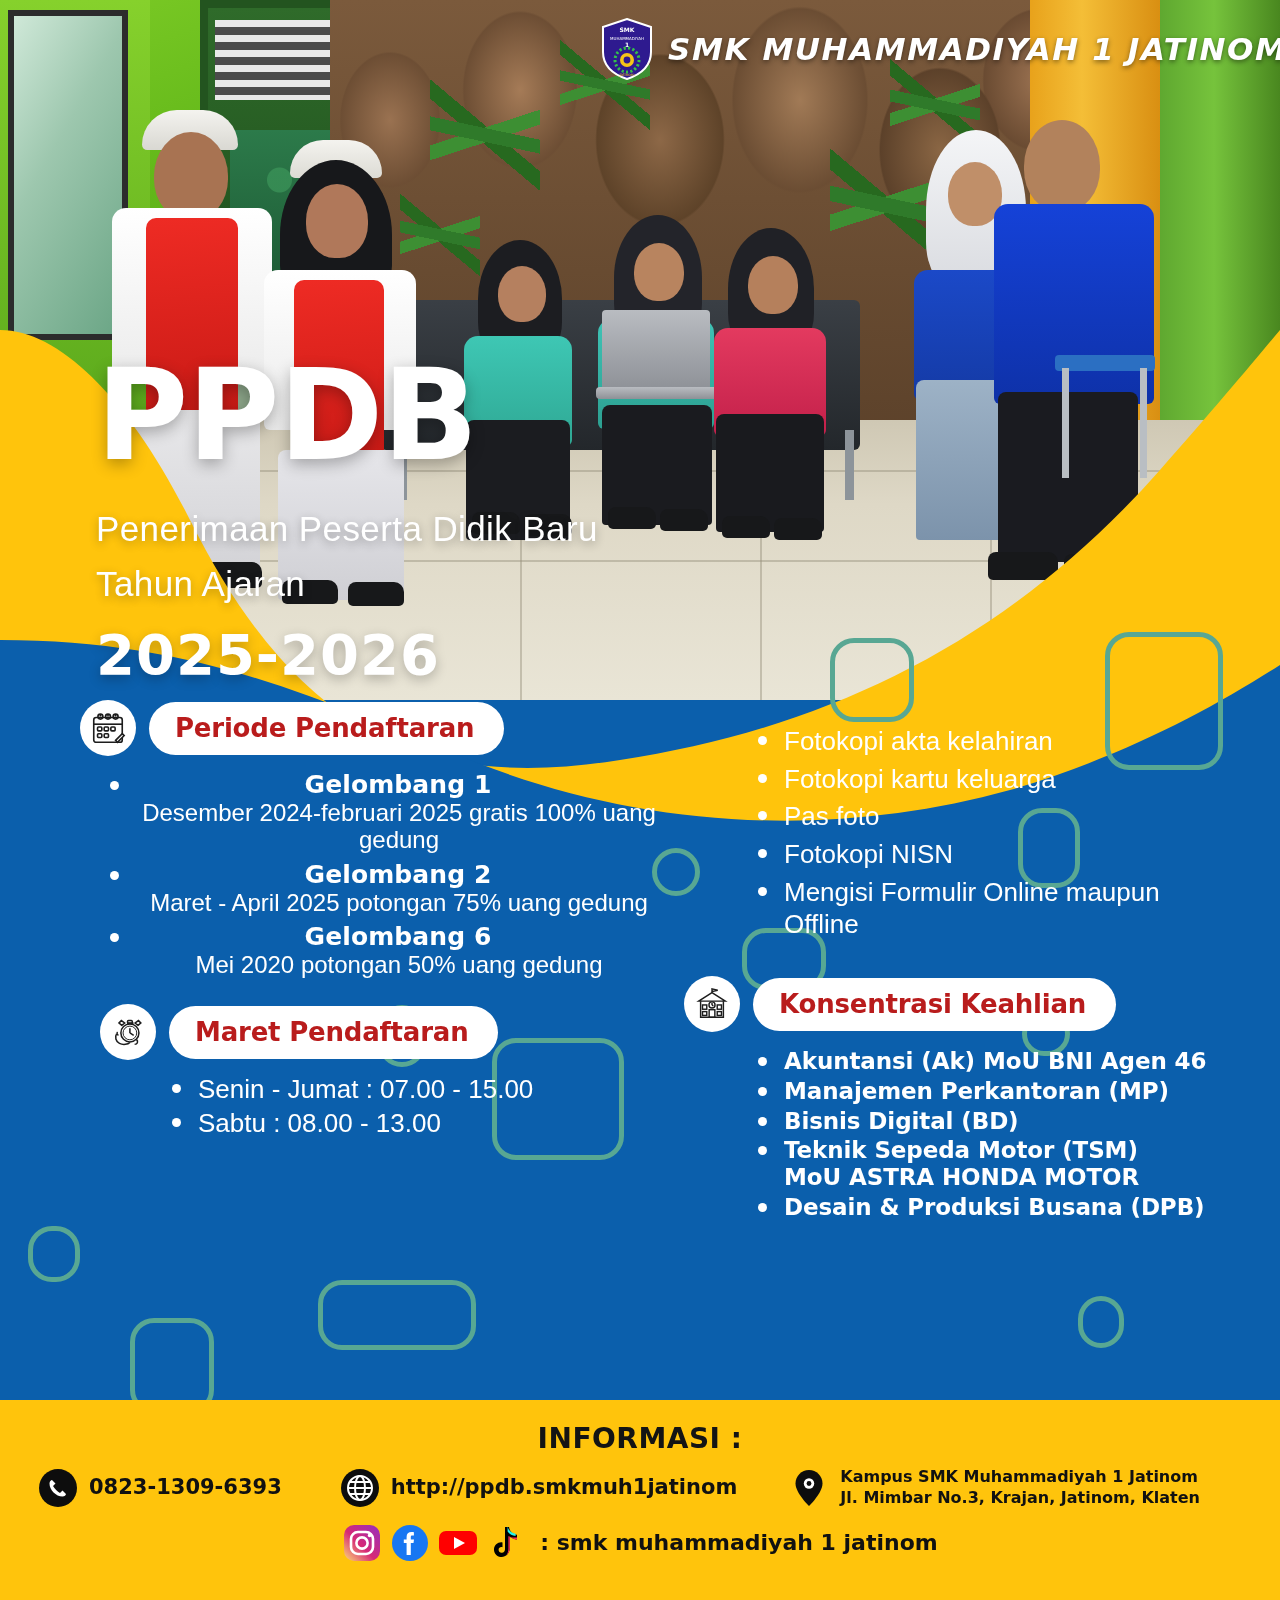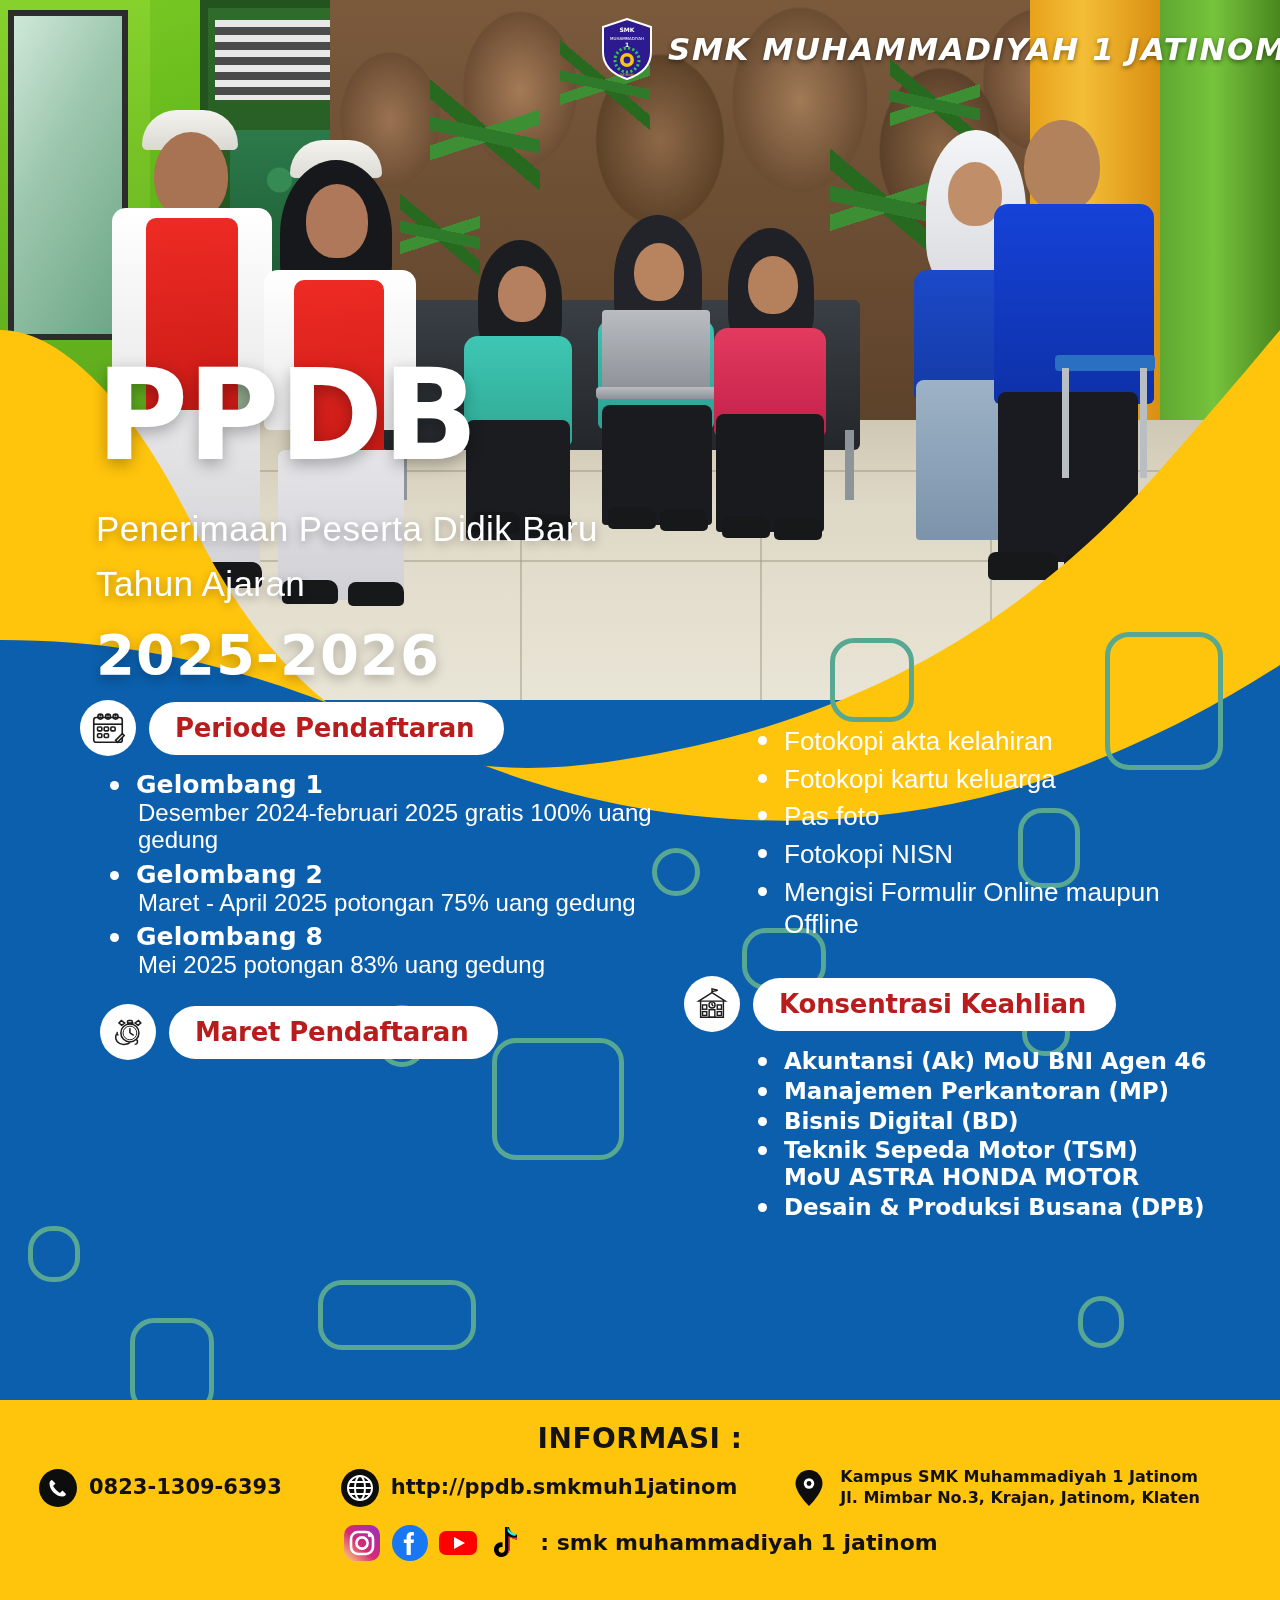--- a/index.html
+++ b/index.html
@@ -170,21 +170,21 @@
     background:#ffffff; border-radius:30px;
     padding:11px 30px 12px 26px;
   }
   .sec-pill-text{
     font-family:"DejaVu Sans", sans-serif;
     font-weight:bold; font-size:26px; color:#b91c1c;
     letter-spacing:-.2px; white-space:nowrap;
   }
 
   ul.plain{ list-style:none; }
-  .wave-list{ margin-left:56px; }
+  .wave-list{ margin-left:56px;text-align:center; }
   .wave-item{ position:relative; margin-bottom:6px; color:#ffffff; }
   .bullet{
     position:absolute; left:-26px; top:11px;
     width:9px; height:9px; border-radius:50%; background:#ffffff;
   }
   .wave-title{
     font-family:"DejaVu Sans", sans-serif;
     font-weight:bold; font-size:25px; letter-spacing:.1px;
   }
   .wave-desc{
@@ -427,22 +427,22 @@
           <div class="wave-title">Gelombang  1</div>
           <div class="wave-desc">Desember 2024-februari 2025 gratis 100% uang gedung</div>
         </li>
         <li class="wave-item">
           <span class="bullet"></span>
           <div class="wave-title">Gelombang 2</div>
           <div class="wave-desc">Maret - April 2025 potongan 75% uang gedung</div>
         </li>
         <li class="wave-item">
           <span class="bullet"></span>
-          <div class="wave-title">Gelombang 8</div>
-          <div class="wave-desc">Mei 2025 potongan 83% uang gedung</div>
+          <div class="wave-title">Gelombang 6</div>
+          <div class="wave-desc">Mei 2020 potongan 50% uang gedung</div>
         </li>
       </ul>
 
       <div class="sec-head" style="margin-top:26px;margin-left:20px;">
         <div class="sec-icon">
           <svg viewBox="0 0 40 40" width="38" height="38" fill="none" stroke="#1d1d1d" stroke-width="1.6">
             <circle cx="22" cy="21" r="9.5"></circle>
             <circle cx="22" cy="21" r="7.2" stroke-width="1"></circle>
             <path d="M22,21 V16 M22,21 L26,23.5"></path>
             <path d="M19,10.5 L25,10.5 L25,12"></path>
@@ -452,20 +452,30 @@
             <path d="M8,22 C6,25 7,30 11,32 C15,34 20,33 22,31"></path>
             <path d="M9,20 C8,21 8.5,23 10,23.5"></path>
             <path d="M29,28 C31,30 30,33 27,33"></path>
           </svg>
         </div>
         <div class="sec-pill">
           <span class="sec-pill-text">Maret Pendaftaran</span>
         </div>
       </div>
 
+      <ul class="plain time-list">
+        <li class="time-item">
+          <span class="bullet" style="top:10px;"></span>
+          <span>Senin - Jumat : 07.00 - 15.00</span>
+        </li>
+        <li class="time-item">
+          <span class="bullet" style="top:10px;"></span>
+          <span>Sabtu : 08.00 - 13.00</span>
+        </li>
+      </ul>
     </div>
 
     <div class="col-right">
 
 
       <ul class="plain req-list">
         <li class="req-item">
           <span class="bullet" style="top:10px;"></span>
           <span>Fotokopi akta kelahiran</span>
         </li>

